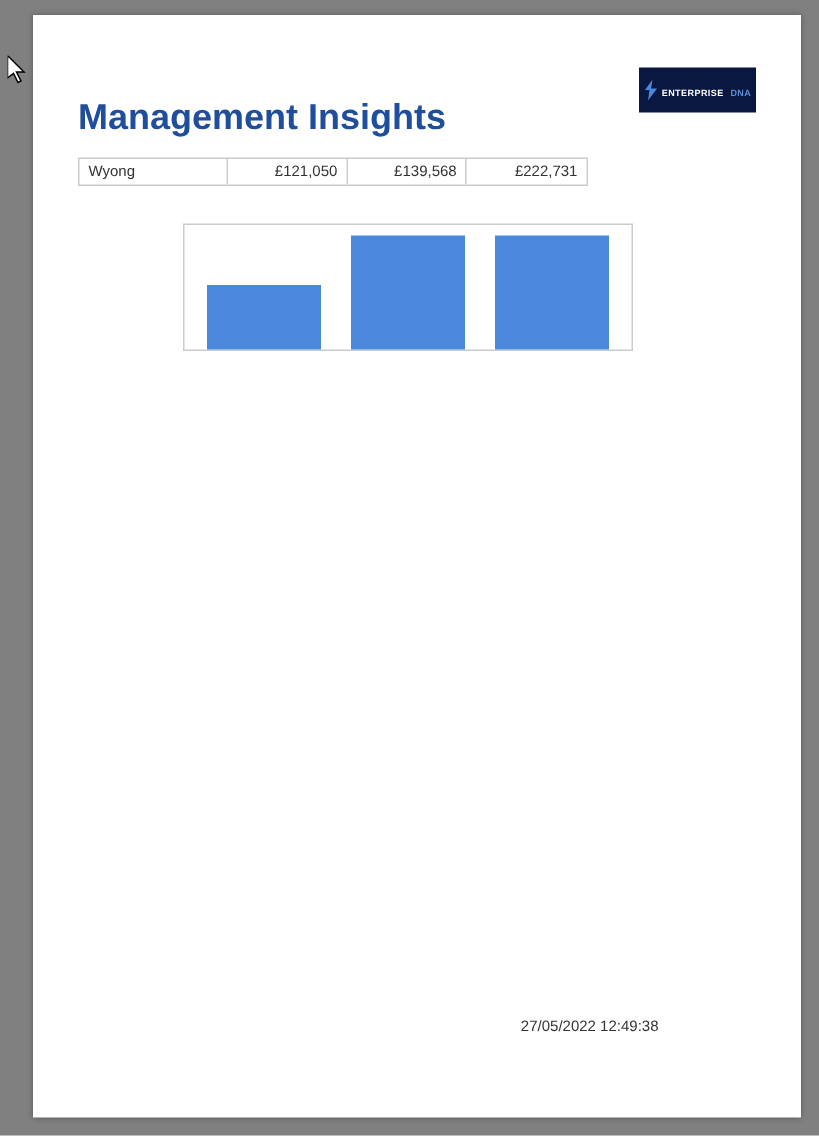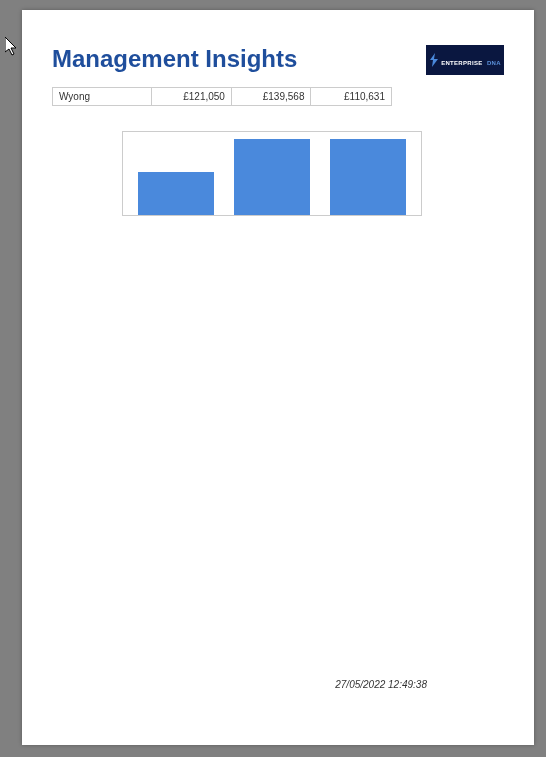--- a/index.html
+++ b/index.html
@@ -27,20 +27,21 @@
     .header-row {
       display: flex;
       justify-content: space-between;
       align-items: flex-start;
       margin-bottom: 12px;
     }
     .title {
       font-size: 24px;
       font-weight: bold;
       color: #1f4e9c;
+      margin-top: 20px;
     }
     .logo {
       width: 78px;
       height: 30px;
       background: #0a1740;
       display: flex;
       align-items: center;
       justify-content: center;
       gap: 2px;
     }
@@ -95,24 +96,23 @@
       padding: 0 15px;
       gap: 20px;
     }
     .bar {
       background: #4a89dc;
       flex: 1;
     }
     .footer {
       position: absolute;
       bottom: 55px;
-      right: 107px;
+      right: 95px;
       font-size: 10px;
       color: #333333;
-      font-style: italic;
     }
     .cursor {
       position: absolute;
       top: 37px;
       left: 5px;
       z-index: 10;
     }
   </style>
 </head>
 <body>
@@ -134,21 +134,21 @@
         <span class="logo-text">ENTERPRISE</span>
         <span class="logo-text logo-text-dna">DNA</span>
       </div>
     </div>
   </div>
 
   <div class="table">
     <div class="table-cell">Wyong</div>
     <div class="table-cell">£121,050</div>
     <div class="table-cell">£139,568</div>
-    <div class="table-cell">£110,631</div>
+    <div class="table-cell">£222,731</div>
   </div>
 
   <div class="chart-container">
     <div class="bar" style="height:51.76470588235295%"></div>
     <div class="bar" style="height:91.76470588235294%"></div>
     <div class="bar" style="height:91.76470588235294%"></div>
   </div>
 
   <div class="footer">27/05/2022 12:49:38</div>
 </div>

